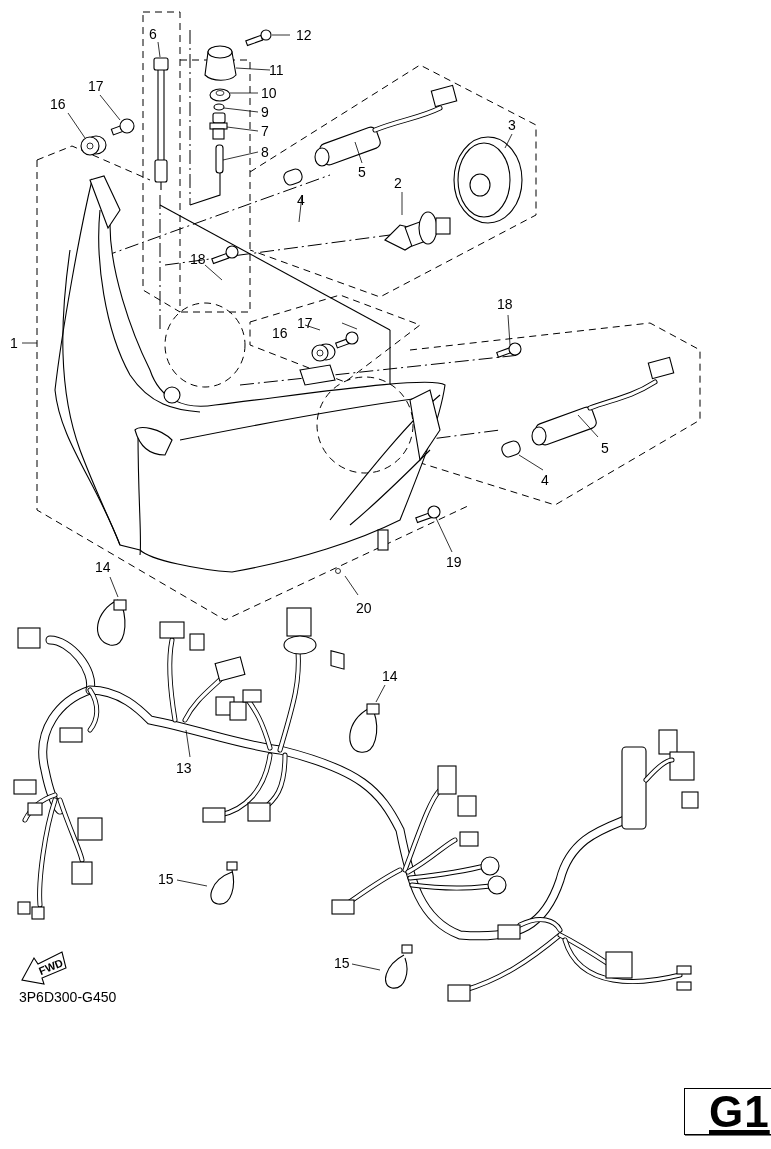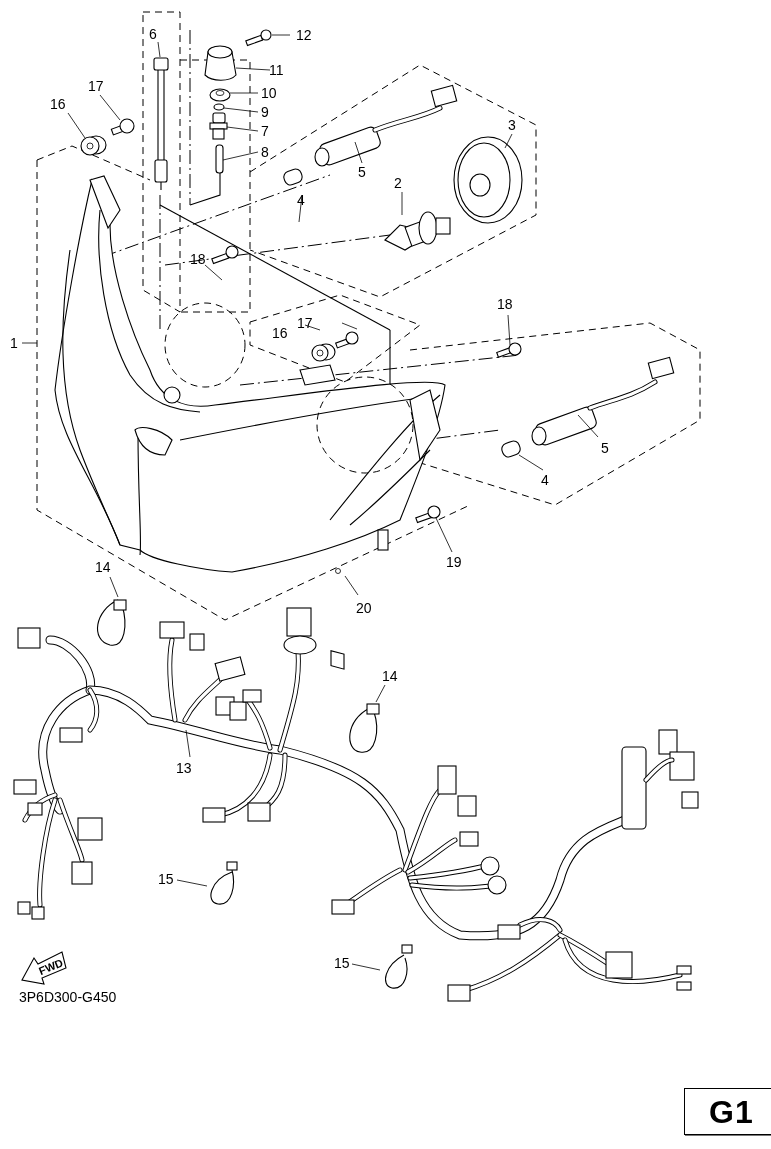--- a/index.html
+++ b/index.html
@@ -15,21 +15,21 @@
   .wire-in { fill:none; stroke:#fff; stroke-width:7; stroke-linecap:round; }
   .wsm { fill:none; stroke:#000; stroke-width:5; stroke-linecap:round; }
   .wsm-in { fill:none; stroke:#fff; stroke-width:3.2; stroke-linecap:round; }
   .lbl { font-family:"Liberation Sans", sans-serif; font-size:14px; fill:#000; }
   .code { font-family:"Liberation Sans", sans-serif; font-size:14px; fill:#000; }
   .fwd { font-family:"Liberation Sans", sans-serif; font-size:11px; font-weight:bold; fill:#000; }
   #page-tag { position:absolute; left:684px; top:1088px; width:100px; height:47px;
               border:1px solid #000; border-right:none; box-sizing:border-box; background:#fff;
               box-shadow:1px 1px 0 #777; overflow:hidden; }
   #page-tag span { position:absolute; left:24px; top:-2px; font-family:"Liberation Sans", sans-serif;
-              font-weight:bold; font-size:32px; line-height:50px; letter-spacing:1px; }
+              font-weight:bold; font-size:44px; line-height:50px; letter-spacing:1px;text-decoration:underline; }
 </style>
 </head>
 <body>
 
 <svg id="diagram" viewBox="0 0 771 1149" xmlns="http://www.w3.org/2000/svg">
 
   <g>
     <polyline class="dash" points="143,12 180,12 180,312 143,290 143,12"></polyline>
     <polyline class="dash" points="180,60 250,60 250,312 180,312"></polyline>
   </g>

